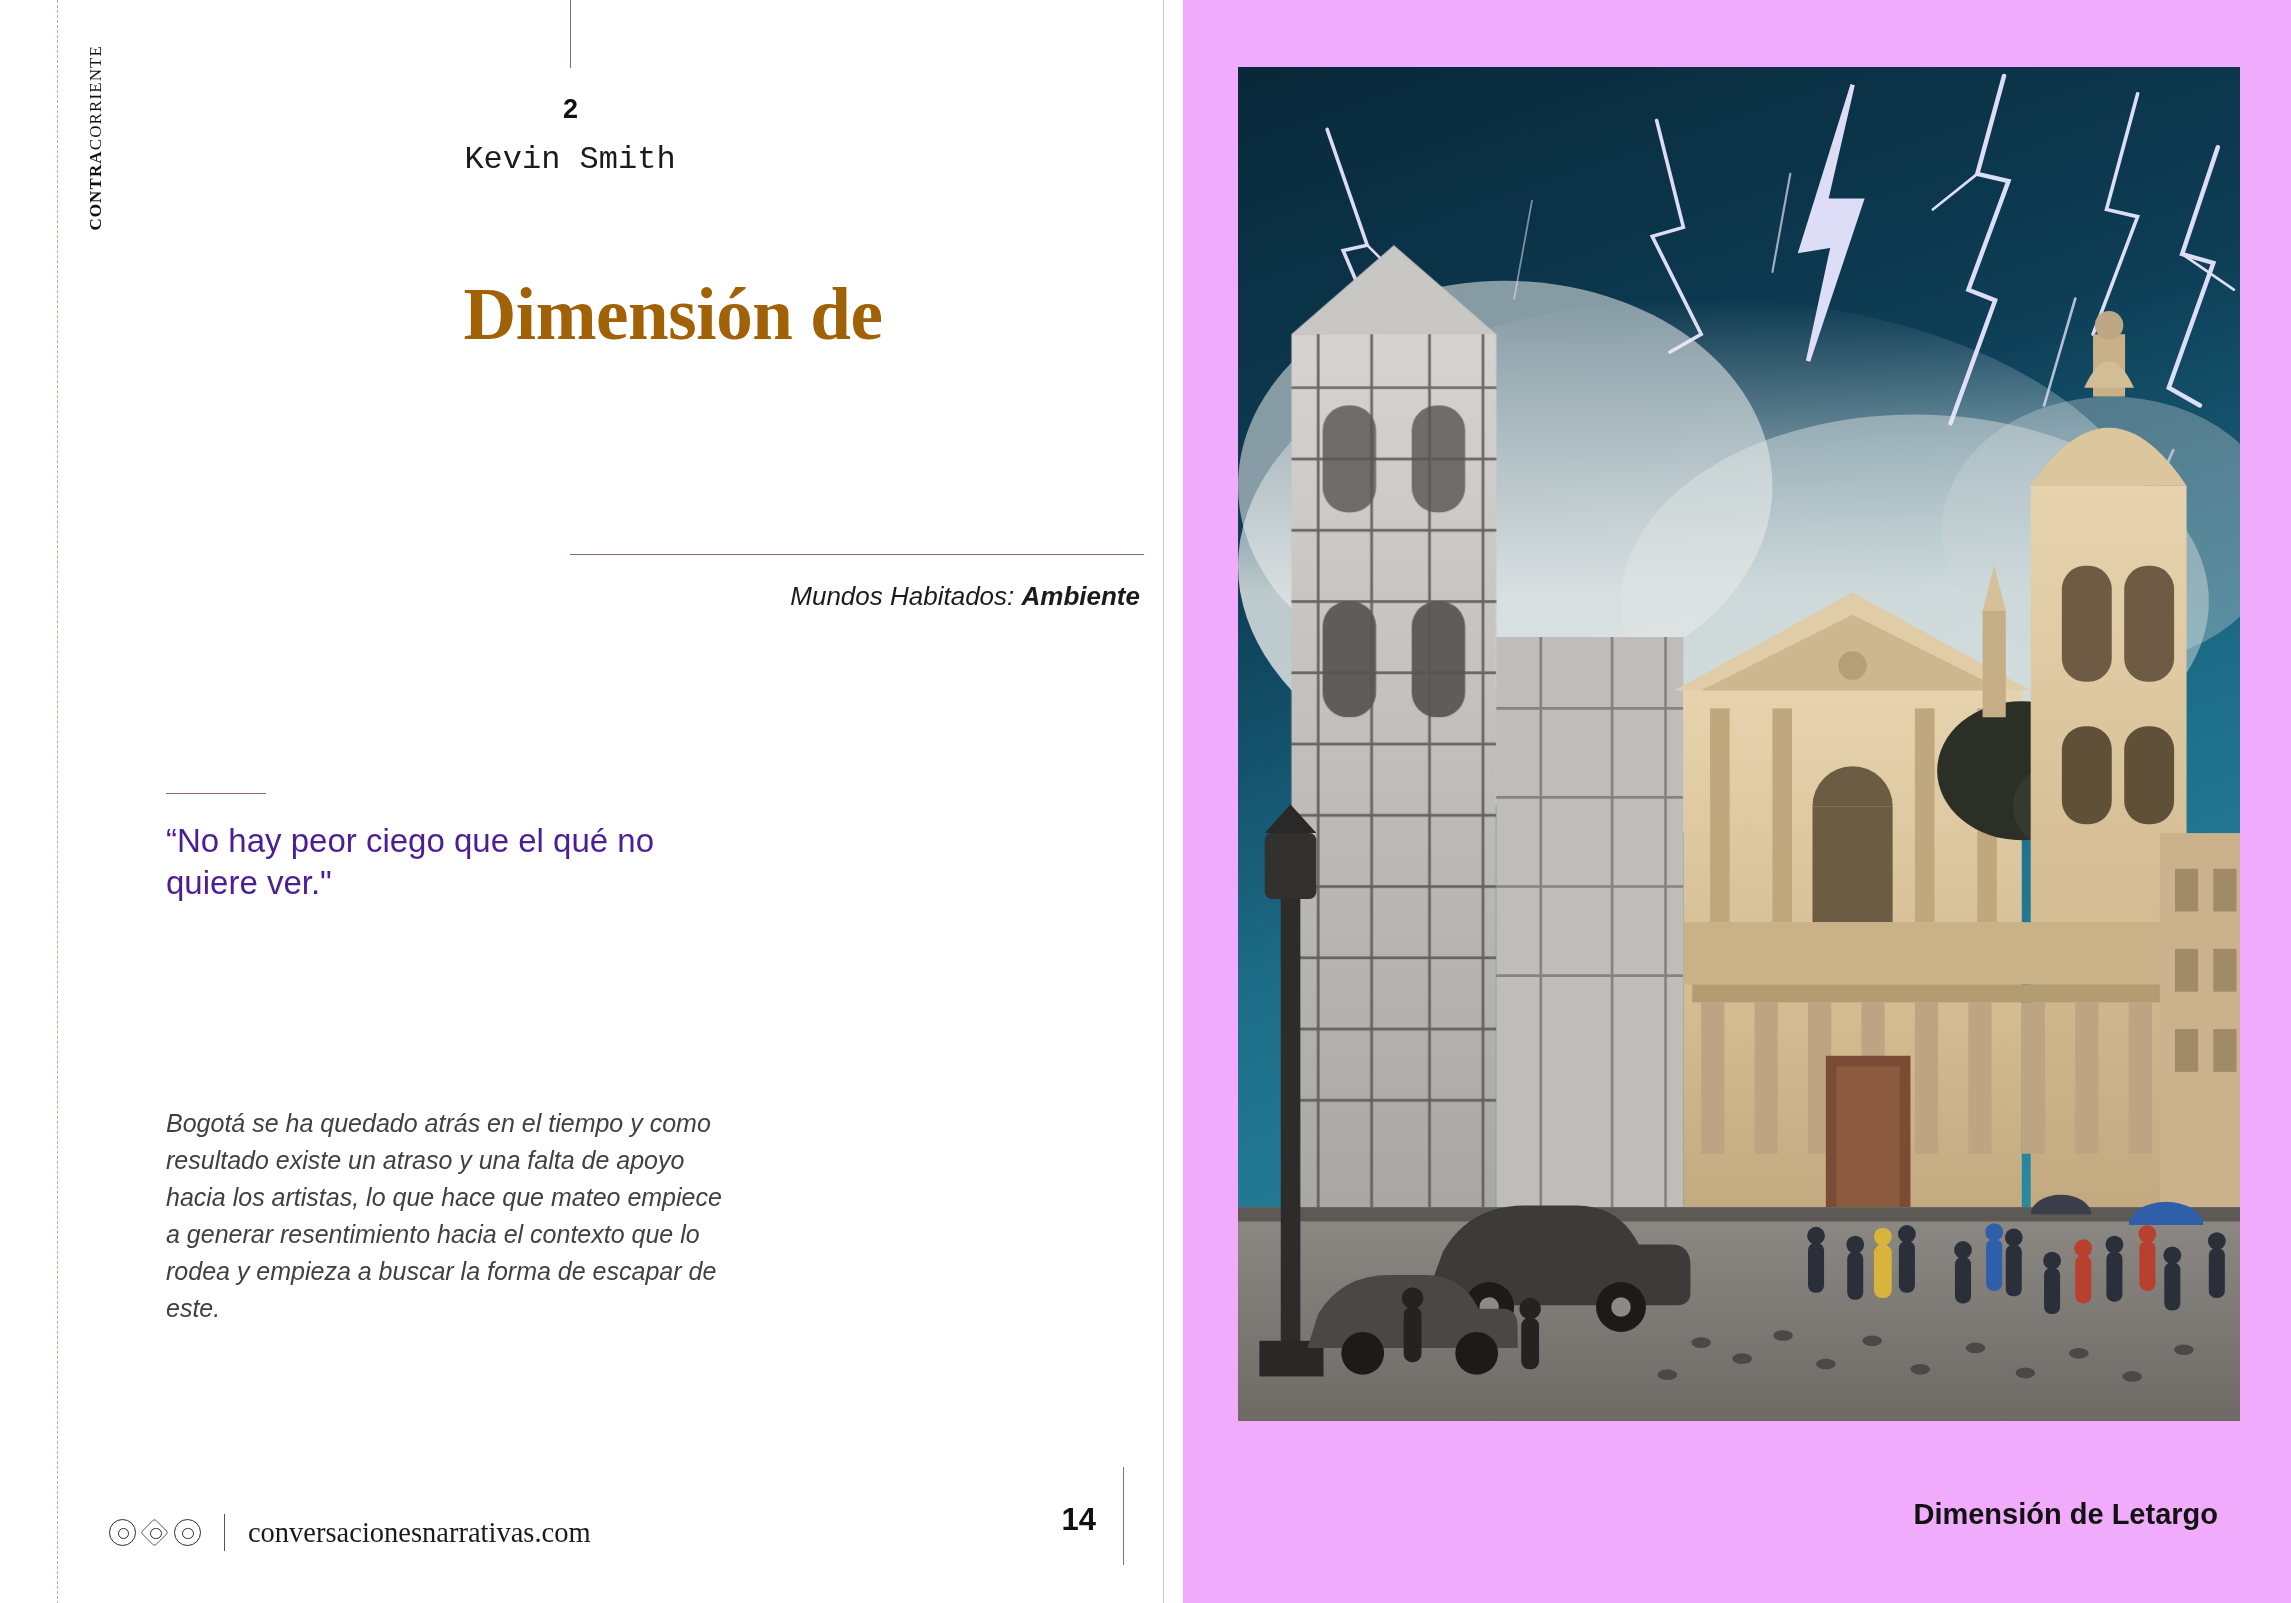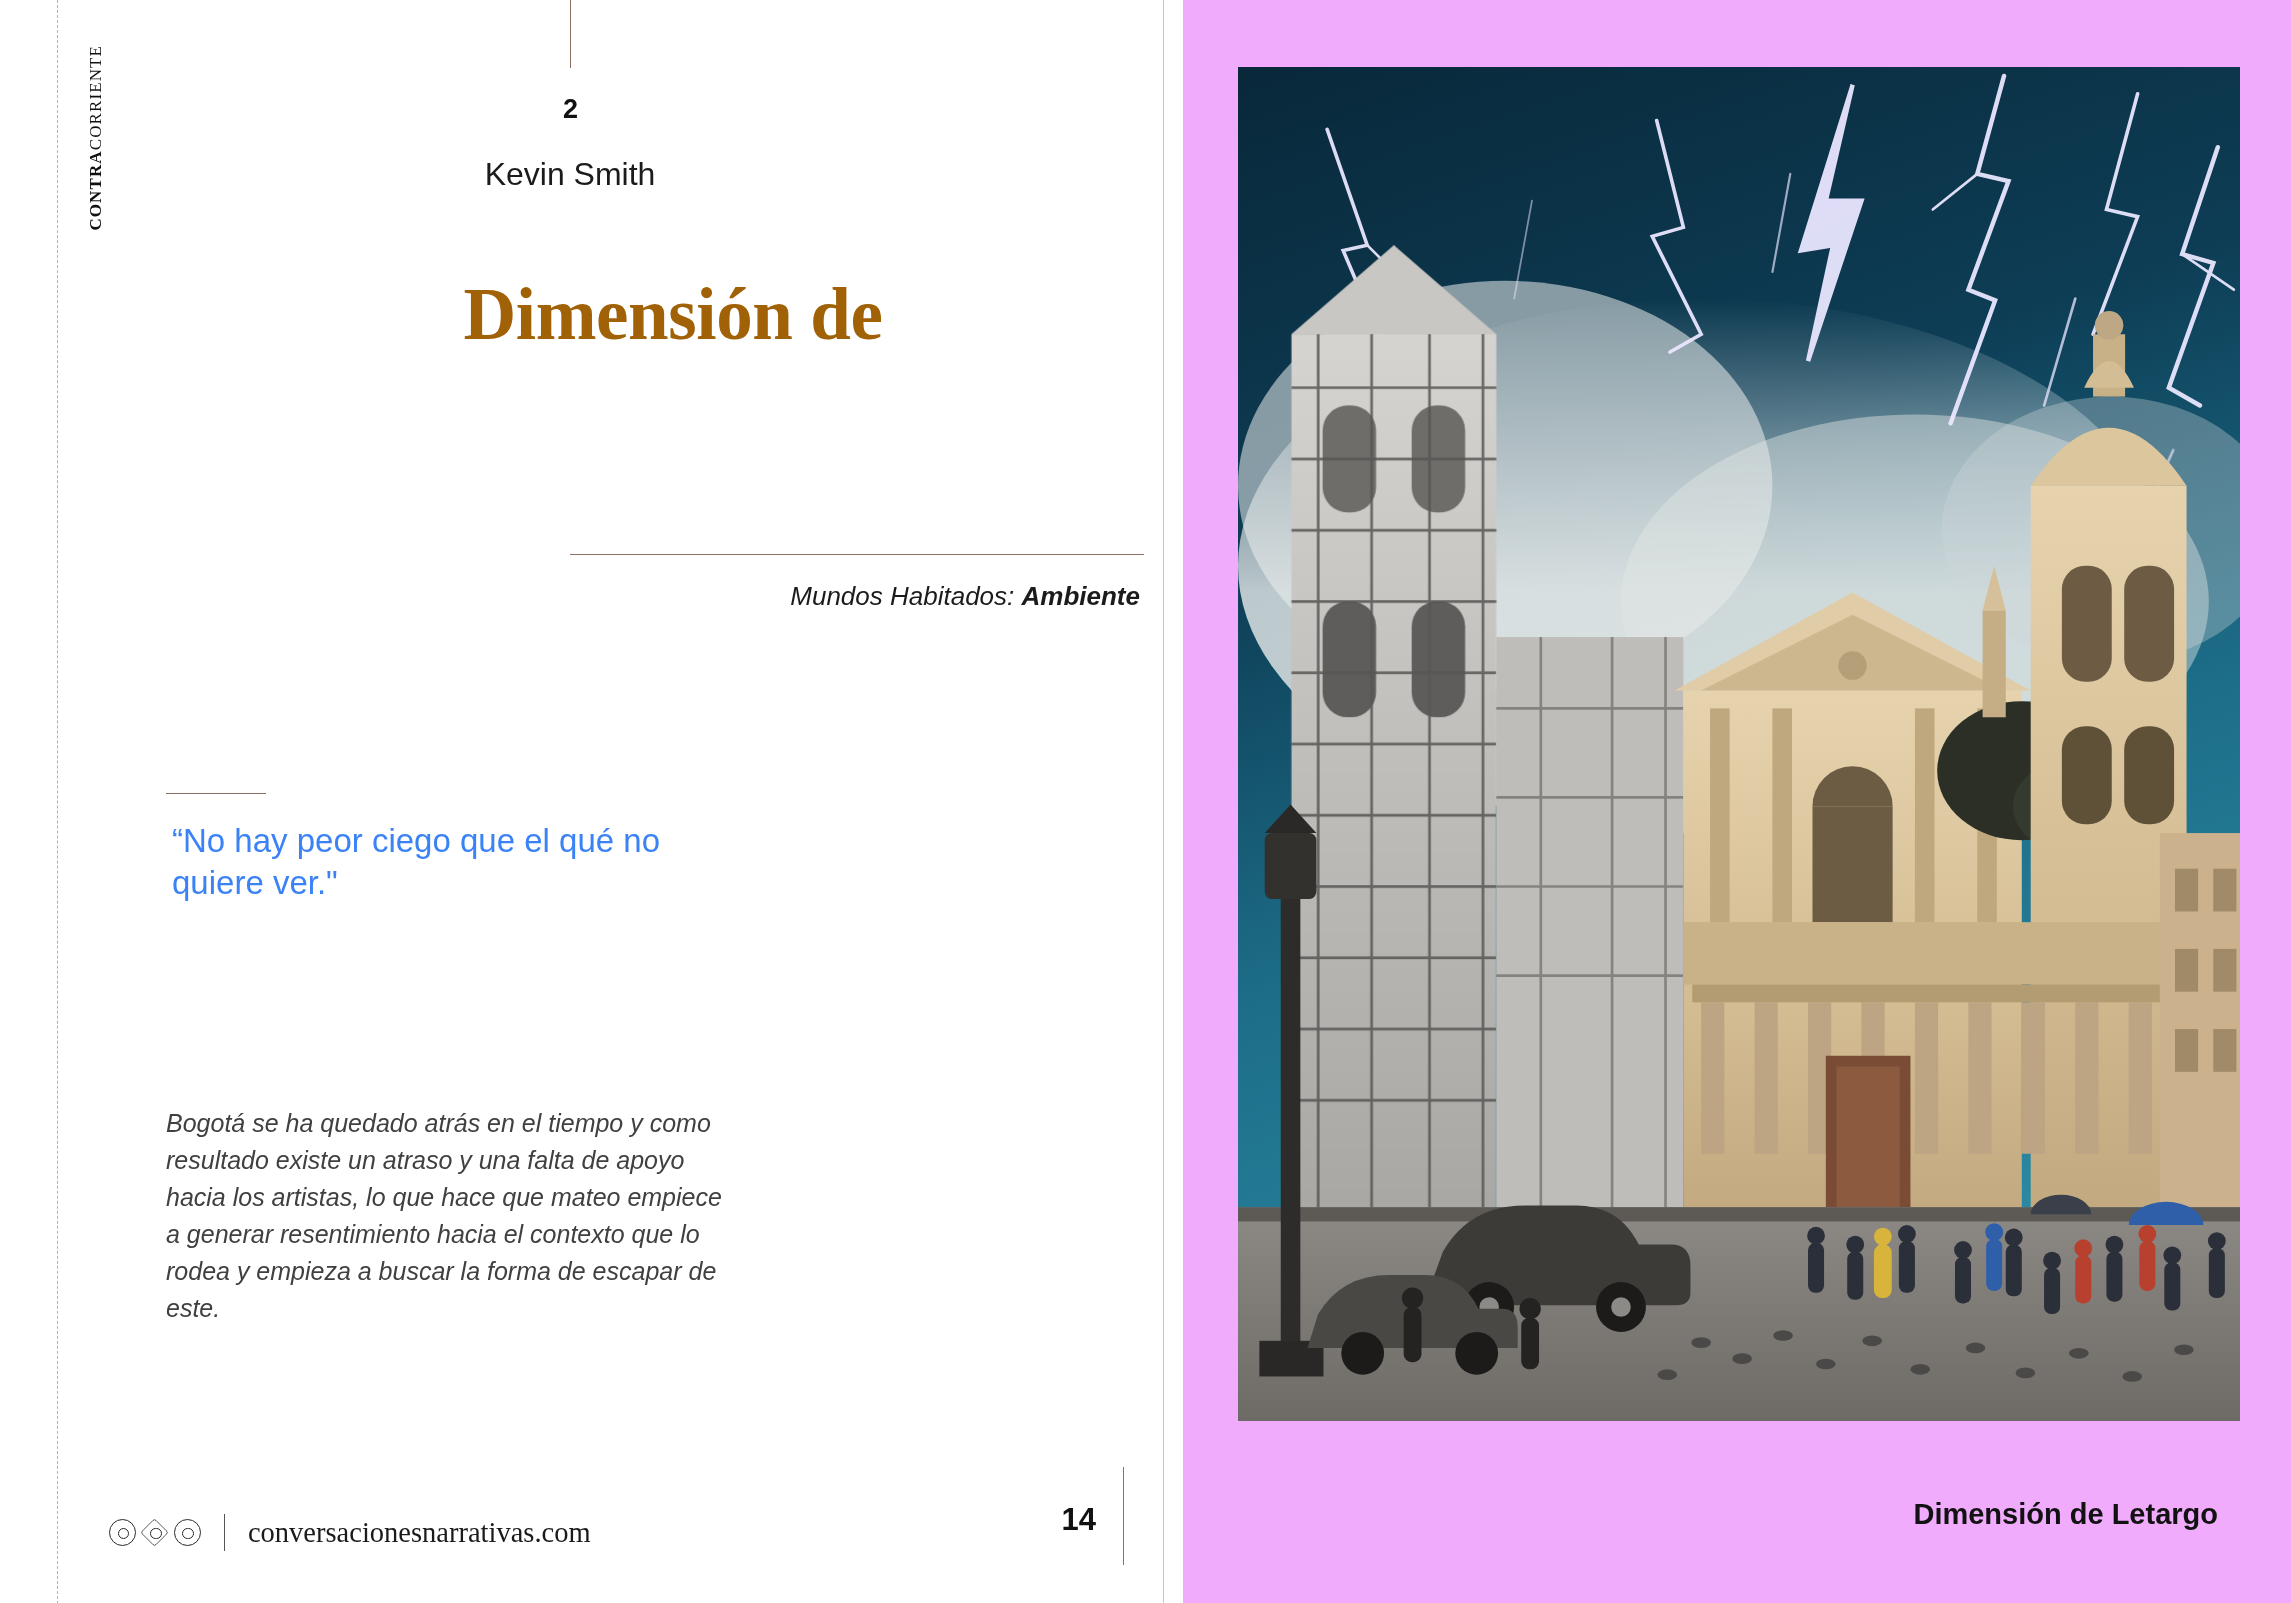--- a/index.html
+++ b/index.html
@@ -73,26 +73,26 @@
     width: 143px;
     text-align: center;
     font-size: 27px;
     font-weight: 700;
     color: #111;
     font-family: "Liberation Sans", sans-serif;
   }
   .author {
     position: absolute;
     left: 374px;
-    top: 156px;
+    top: 141px;
     width: 392px;
     text-align: center;
     font-size: 32px;
     color: #1b1b1b;
-    font-family: Liberation Sans, sans-serif;
+    font-family: Liberation Mono, monospace;
   }
 
   .article-title {
     position: absolute;
     left: 223px;
     top: 276px;
     width: 900px;
     text-align: center;
     font-family: "Liberation Serif", serif;
     font-weight: 700;
@@ -133,27 +133,27 @@
     position: absolute;
     left: 166px;
     top: 793px;
     width: 100px;
     height: 0;
     border-top: 1.8px solid #8c6e63;
   }
 
   .pull-quote {
     position: absolute;
-    left: 172px;
+    left: 166px;
     top: 820px;
     width: 570px;
     font-family: "Liberation Sans", sans-serif;
     font-size: 33px;
     line-height: 1.28;
-    color: #3b82f6;
+    color: #4c1d95;
   }
 
   .body-copy {
     position: absolute;
     left: 166px;
     top: 1105px;
     width: 570px;
     font-family: "Liberation Sans", sans-serif;
     font-style: italic;
     font-size: 25px;

